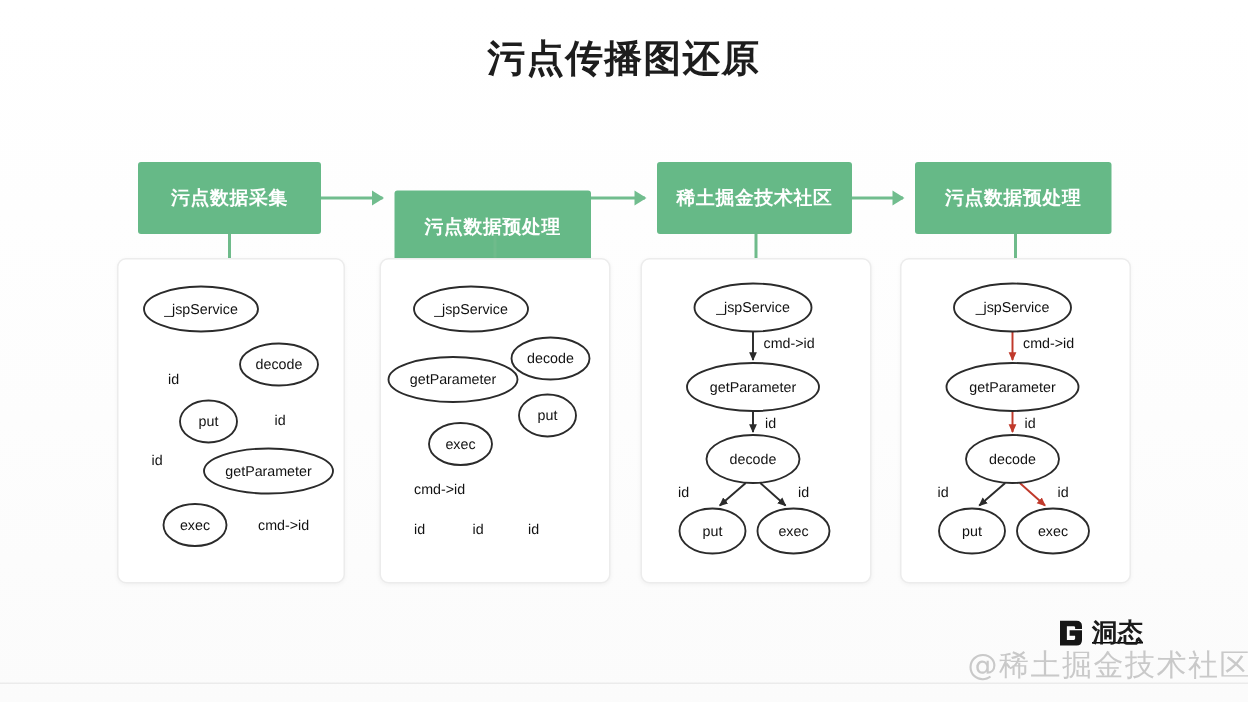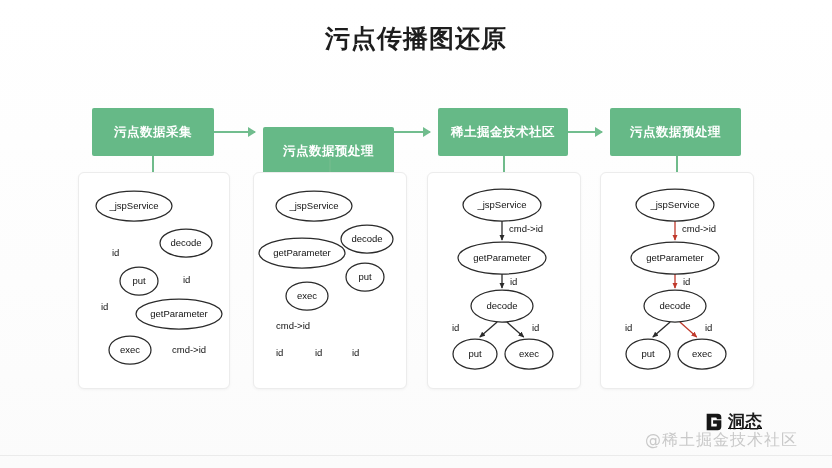--- a/index.html
+++ b/index.html
@@ -72,21 +72,21 @@
           font-size:9.5px;fill:#111111;}
   .ed{stroke:#2b2b2b;stroke-width:1.3;fill:none;}
   .edr{stroke:#c0392b;stroke-width:1.3;fill:none;}
 
   
   .wm{
     position:absolute;left:645px;top:408px;width:180px;height:52px;
   }
   .wm-text{
     position:absolute;left:0;top:22px;width:180px;
-    font-size:16px;color:#c9c9c9;letter-spacing:1px;
+    font-size:20px;color:#c9c9c9;letter-spacing:1px;
     font-family:"DejaVu Sans","Liberation Sans",sans-serif;
     white-space:nowrap;
   }
   .wm-logo{
     position:absolute;left:58px;top:2px;
     display:flex;align-items:flex-end;gap:3px;text-decoration:underline;
   }
   .wm-mark{width:22px;height:22px;}
   .wm-brand{
     font-size:17px;font-weight:700;color:#1b1b1b;letter-spacing:0;

